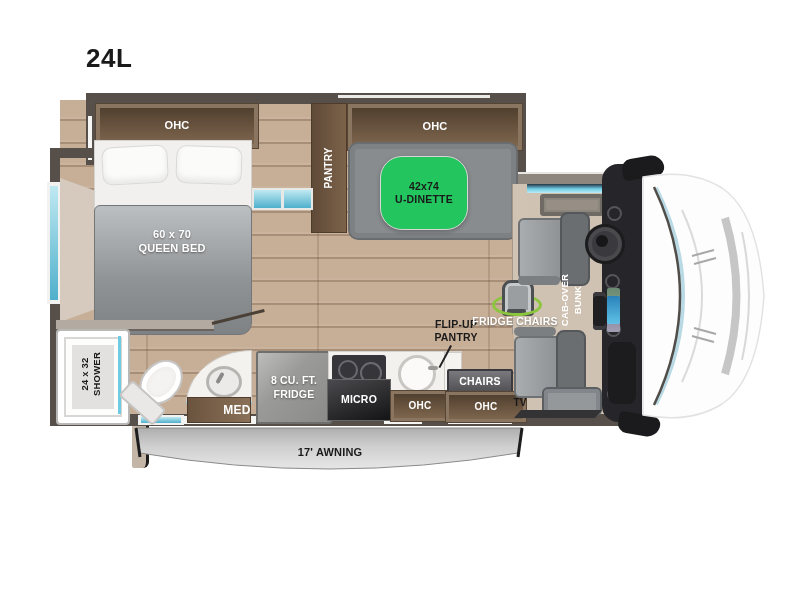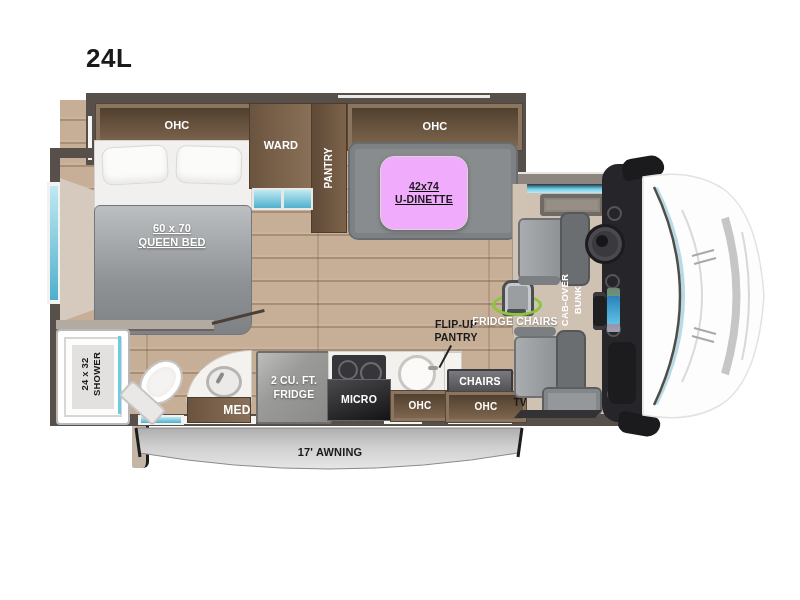--- a/index.html
+++ b/index.html
@@ -60,38 +60,35 @@
 
   <div class="abs cabbox ctr" style="left:96px;top:104px;width:154px;height:36px;">
     <span class="lbl" style="position:static;font-size:11px;">OHC</span>
   </div>
 
   <div class="abs" style="left:94px;top:140px;width:156px;height:78px;background:#f1f0ee;border:1px solid #d5d3d0;"></div>
   <div class="abs" style="left:102px;top:146px;width:64px;height:36px;background:#fbfbfa;border:1px solid #d8d8d5;border-radius:10px;transform:rotate(-3deg);box-shadow:inset 0 -4px 6px rgba(0,0,0,.08);"></div>
   <div class="abs" style="left:176px;top:146px;width:64px;height:36px;background:#fbfbfa;border:1px solid #d8d8d5;border-radius:10px;transform:rotate(2deg);box-shadow:inset 0 -4px 6px rgba(0,0,0,.08);"></div>
   <div class="abs" style="left:94px;top:205px;width:156px;height:128px;border-radius:6px 6px 12px 12px;
               background:linear-gradient(180deg,#bcbfc1,#8f9294 60%,#7f8284);border:1px solid #74777a;"></div>
-  <div class="lbl shadow" style="left:112px;top:222px;width:120px;font-size:11px;text-decoration:underline;">60 x 70
+  <div class="lbl shadow" style="left:112px;top:228px;width:120px;font-size:11px;">60 x 70
 QUEEN BED</div>
 
-  <div class="abs woodface ctr" style="left:250px;top:104px;width:62px;height:84px;">
-    <span class="lbl" style="position:static;font-size:11px;">WARD</span>
-  </div>
   <div class="abs woodface" style="left:312px;top:104px;width:34px;height:128px;background:linear-gradient(90deg,#5f4a38,#7c6249);"></div>
   <div class="lbl vrot" style="left:329px;top:168px;font-size:10px;">PANTRY</div>
   <div class="abs glass" style="left:252px;top:188px;width:27px;height:18px;border:2px solid #e8e8e6;"></div>
   <div class="abs glass" style="left:282px;top:188px;width:27px;height:18px;border:2px solid #e8e8e6;"></div>
 
   <div class="abs cabbox ctr" style="left:348px;top:104px;width:166px;height:38px;">
     <span class="lbl" style="position:static;font-size:11px;">OHC</span>
   </div>
   <div class="abs" style="left:348px;top:142px;width:166px;height:94px;background:var(--bench,#898c8f);
               border:2px solid #6a6d70;border-radius:10px;box-shadow:inset 0 0 0 5px #7e8184;"></div>
-  <div class="abs ctr" style="left:380px;top:156px;width:86px;height:72px;background:#f0abfc;border:1px solid #d9d7d3;border-radius:14px;
-              box-shadow:0 2px 4px rgba(0,0,0,.25);text-decoration:underline;">
+  <div class="abs ctr" style="left:380px;top:156px;width:86px;height:72px;background:#22c55e;border:1px solid #d9d7d3;border-radius:22px;
+              box-shadow:0 2px 4px rgba(0,0,0,.25);">
     <span class="lbl lbl-dark" style="position:static;font-size:10.5px;">42x74
 U-DINETTE</span>
   </div>
   <div class="abs" style="left:512px;top:184px;width:14px;height:150px;background:#d0c3b3;border-left:1px solid #a3968a;"></div>
 
   <div class="abs" style="left:56px;top:320px;width:158px;height:9px;background:#b3aaa2;border-bottom:2px solid #6b645e;"></div>
   <div class="abs" style="left:212px;top:322px;width:54px;height:3px;background:#4a4036;transform:rotate(-14deg);transform-origin:left center;"></div>
 
   <div class="abs" style="left:56px;top:329px;width:70px;height:92px;background:#e2e1df;border:2px solid #b9b8b6;border-radius:4px;
               box-shadow:inset 0 0 0 6px #fff, inset 0 0 0 8px #d8d7d5, inset 0 0 0 14px #fdfdfc;"></div>
@@ -107,21 +104,21 @@
   <div class="abs" style="left:186px;top:350px;width:64px;height:50px;background:#f4f2ef;border:1px solid #cfcdc9;
               border-top-left-radius:100% 100%;border-bottom:3px solid var(--window-glass,#6fcbe2);"></div>
   <div class="abs" style="left:206px;top:366px;width:30px;height:26px;border-radius:50%;background:#eceae8;border:3px solid #b7b5b2;"></div>
   <div class="abs" style="left:218px;top:372px;width:4px;height:12px;background:#8a8a8a;border-radius:2px;transform:rotate(30deg);"></div>
   <div class="abs woodface ctr" style="left:188px;top:398px;width:62px;height:24px;">
     <span class="lbl" style="position:static;font-size:12px;margin-left:36px;">MED</span>
   </div>
 
   <div class="abs ctr" style="left:256px;top:351px;width:72px;height:69px;background:linear-gradient(135deg,#bdbdbb 0%,#9a9a98 40%,#8a8a88 100%);
               border:2px solid #6f6f6d;border-radius:3px;">
-    <span class="lbl shadow" style="position:static;font-size:10.5px;">2 CU. FT.
+    <span class="lbl shadow" style="position:static;font-size:10.5px;">8 CU. FT.
 FRIDGE</span>
   </div>
 
   <div class="abs" style="left:328px;top:351px;width:132px;height:42px;background:#f3f1ee;border:1px solid #d5d3cf;"></div>
   <div class="abs" style="left:332px;top:355px;width:54px;height:33px;background:#35353a;border-radius:3px;"></div>
   <div class="abs" style="left:338px;top:360px;width:16px;height:16px;border:2px solid #6a6a70;border-radius:50%;"></div>
   <div class="abs" style="left:360px;top:362px;width:18px;height:18px;border:2px solid #6a6a70;border-radius:50%;"></div>
   <div class="abs" style="left:398px;top:355px;width:32px;height:32px;border-radius:50%;background:#fbfaf8;border:3px solid #c9c7c3;"></div>
   <div class="abs" style="left:428px;top:366px;width:10px;height:4px;background:#9a9a98;border-radius:2px;"></div>
   <div class="abs" style="left:444px;top:352px;width:16px;height:38px;background:#f5f3f0;border:1px solid #cfcdc9;"></div>

